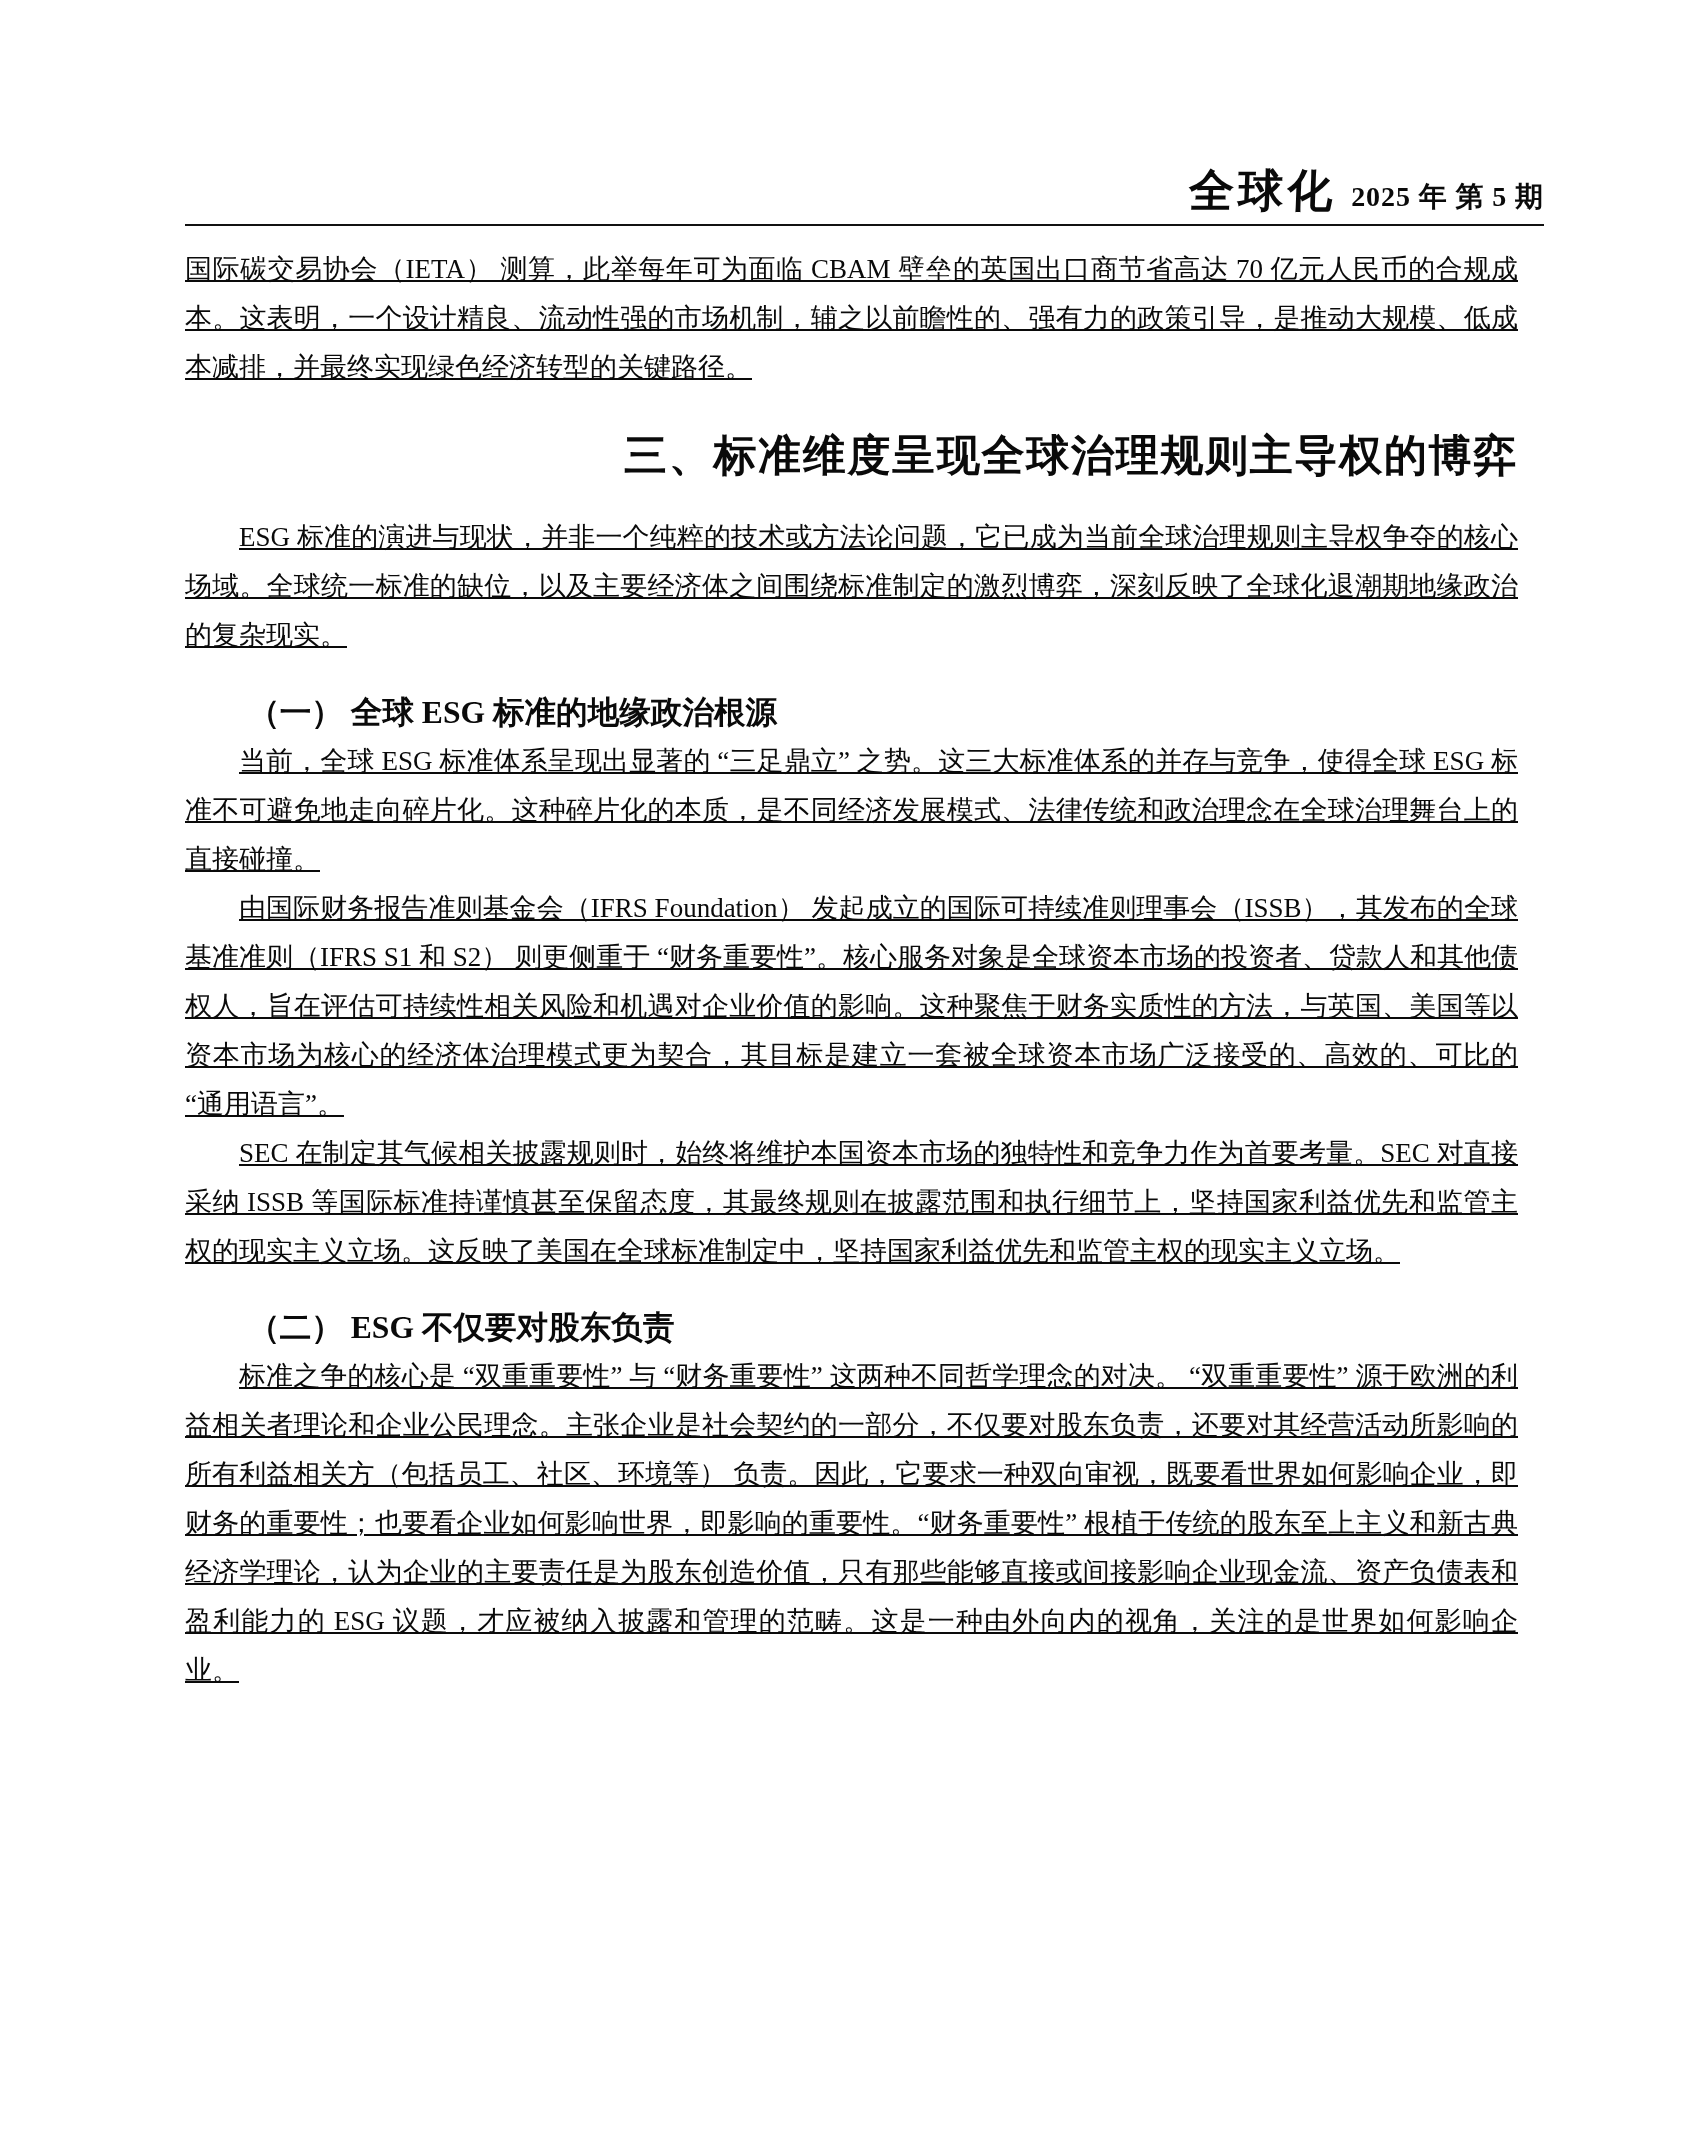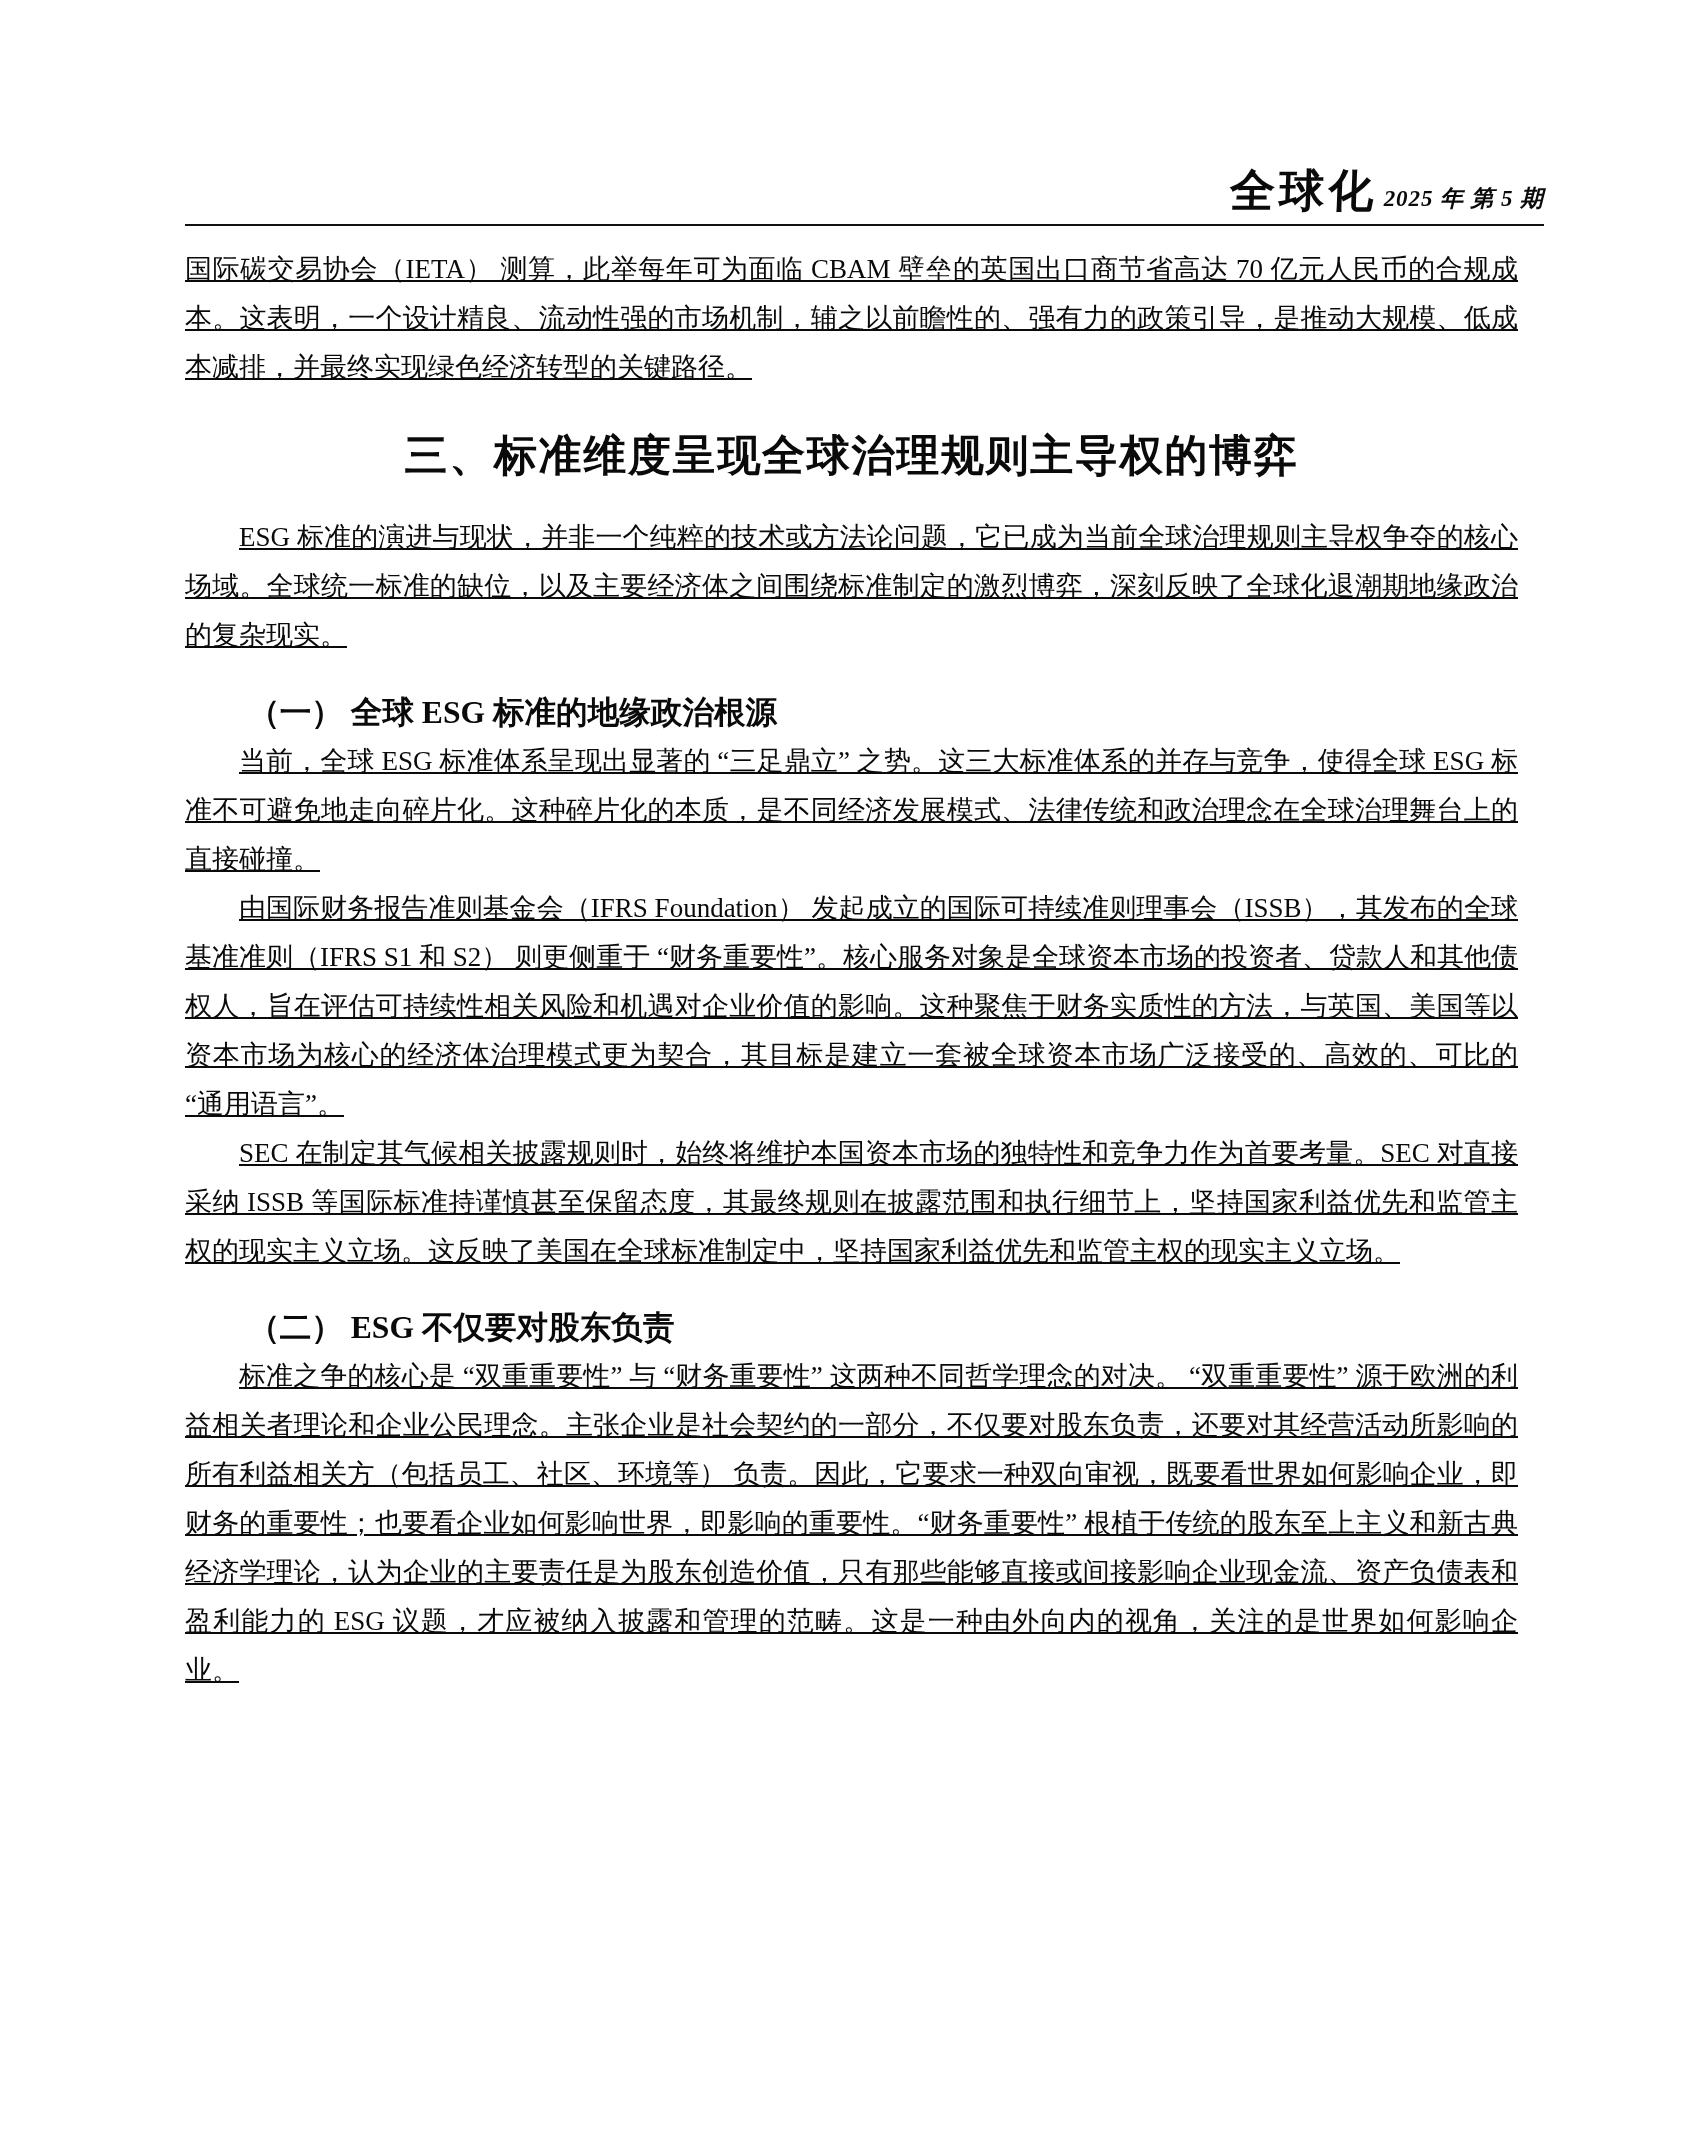--- a/index.html
+++ b/index.html
@@ -25,26 +25,25 @@
     padding-right:0px;
   }
   .journal-logo{
     font-size:45px;
     font-weight:bold;
     letter-spacing:4.3px;
     line-height:1;
     transform:skewX(-2deg);
   }
   .issue-info{
-    font-size:23px;
+    font-size:28px;
     font-weight:bold;
     line-height:1;
-    margin-left:6px;
+    margin-left:14px;
     letter-spacing:0.9px;
-    font-style:italic;
   }
   .header-rule{
     border:none;
     border-top:2.6px solid #111;
     margin:0;
   }
   
   .article{
     position:absolute;
     left:185px; top:245px;
@@ -56,21 +55,21 @@
   .para{
     margin:0;
     text-indent:2em;
     text-decoration:underline;
   }
   .para.no-indent{ text-indent:0; }
   .sec-title{
     font-size:43px;
     font-weight:bold;
     line-height:57px;
-    text-align:center;
+    text-align:right;
     text-indent:0;
     letter-spacing:1.7px;
     margin:35px 0 29px 0;
   }
   .sub-heading{
     font-weight:bold;
     text-indent:2em;
     margin:27.5px 0 0 0;
   }
 </style>

